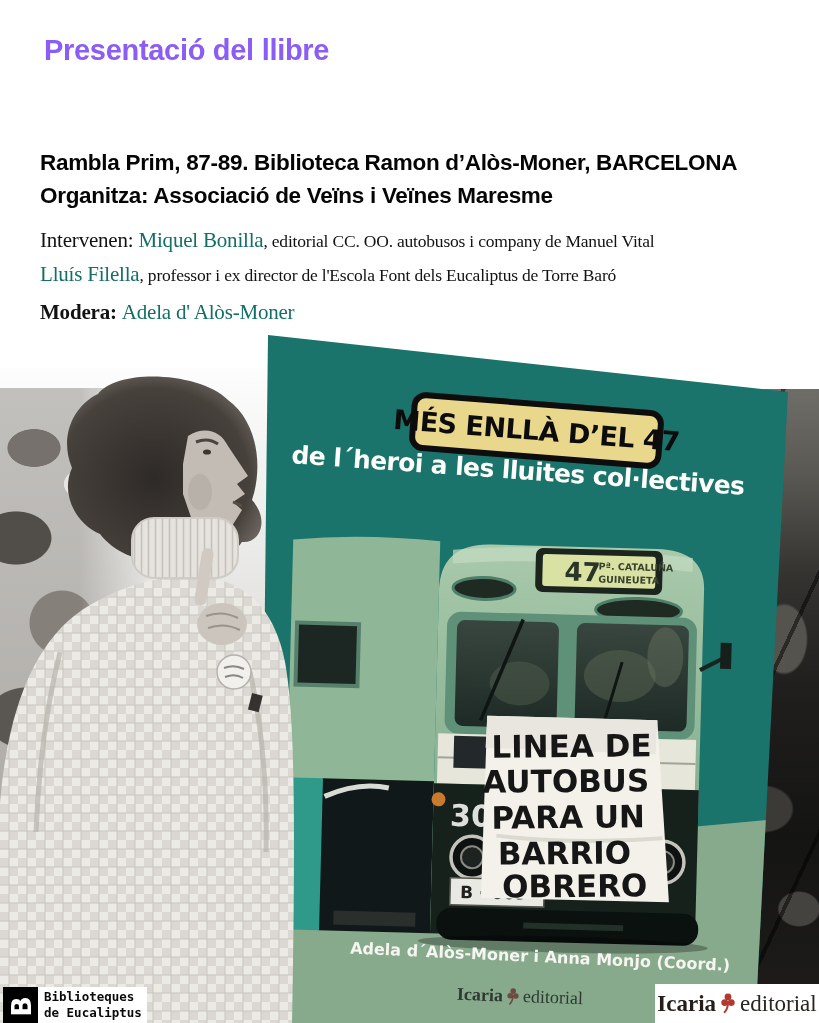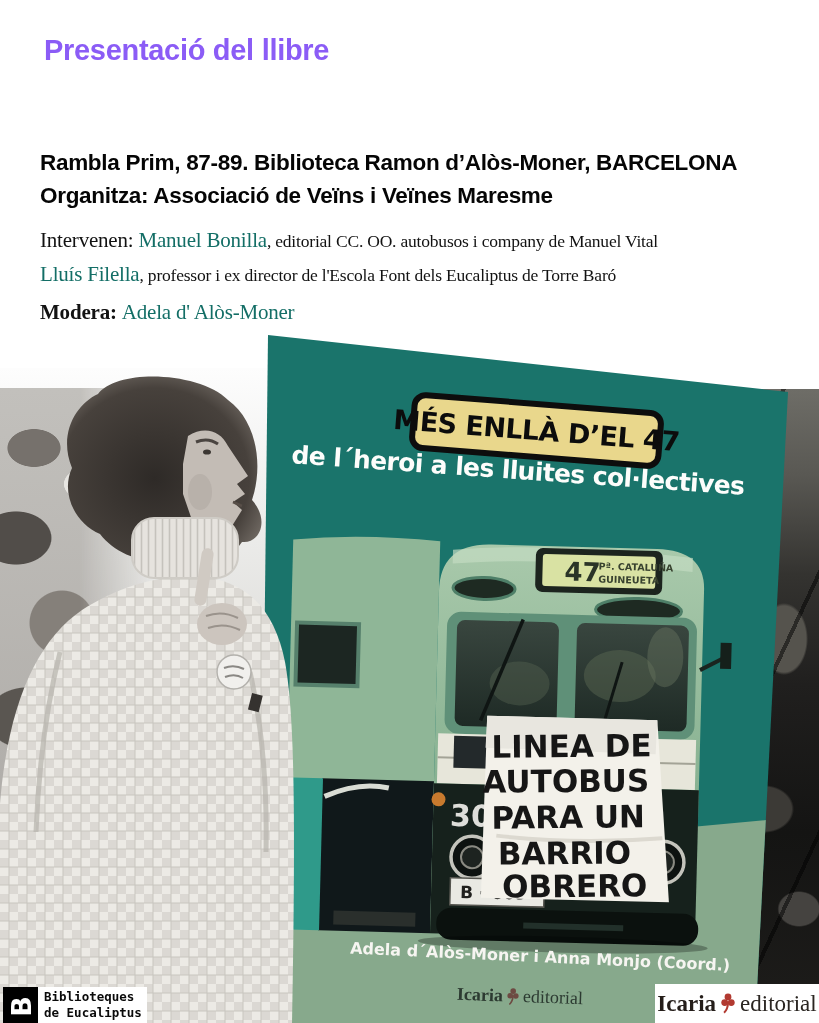--- a/index.html
+++ b/index.html
@@ -85,21 +85,21 @@
 </style>
 </head>
 <body>
 
 <div class="page">
 
   <div class="abs kicker">Presentació del llibre</div>
   <div class="abs meta l2">Rambla Prim, 87-89. Biblioteca Ramon d’Alòs-Moner, BARCELONA</div>
   <div class="abs meta l3">Organitza: Associació de Veïns i Veïnes Maresme</div>
 
-  <div class="abs serifline sl1"><span class="big">Intervenen: </span><span class="big teal">Manuel Bonilla</span><span>, editorial CC. OO. autobusos i company de Manuel Vital</span></div>
+  <div class="abs serifline sl1"><span class="big">Intervenen: </span><span class="big teal">Miquel Bonilla</span><span>, editorial CC. OO. autobusos i company de Manuel Vital</span></div>
 
   <div class="abs serifline sl3"><span class="lbl">Modera: </span><span class="teal">Adela d' Alòs-Moner</span></div>
 
   <div class="abs serifline sl2"><span class="big teal">Lluís Filella</span><span>, professor i ex director de l'Escola Font dels Eucaliptus de Torre Baró</span></div>
 
   <div class="abs left-photo"></div>
   <div class="abs right-strip"></div>
 
   <div class="abs cover">
     <div class="abs sage-band"></div>

